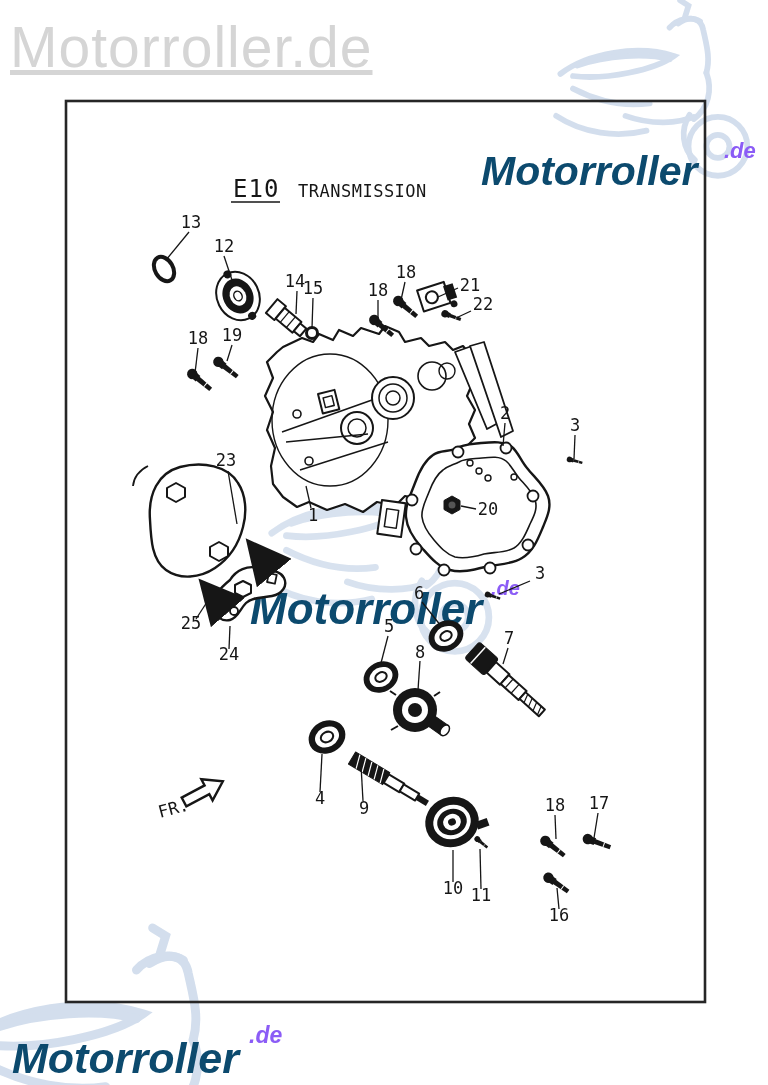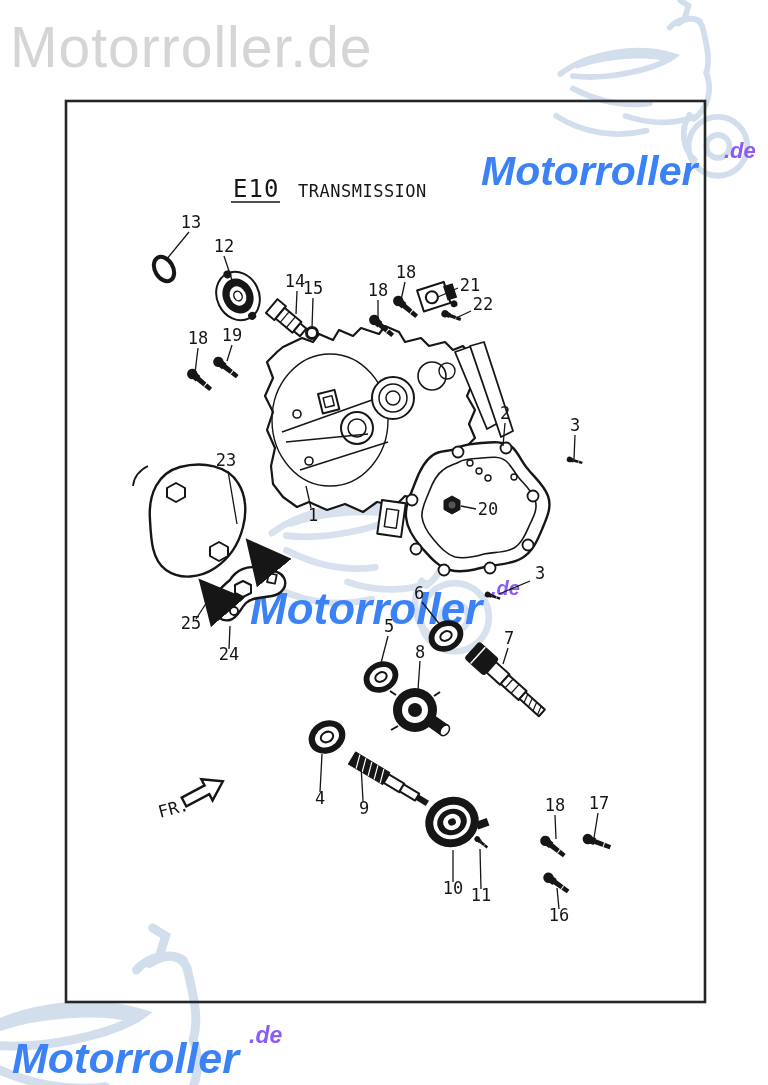--- a/index.html
+++ b/index.html
@@ -1,22 +1,22 @@
 <!DOCTYPE html>
 <html><head>
 <meta charset="utf-8">
 <style>
   html,body{margin:0;padding:0;background:#fff;}
   .page{position:relative;width:768px;height:1085px;overflow:hidden;background:#fff;
         font-family:"Liberation Sans",sans-serif;}
   .wm-layer{position:absolute;inset:0;z-index:1;}
   .art-layer{position:absolute;inset:0;z-index:2;}
   .wm-topleft{position:absolute;left:10px;top:14px;font-size:57px;letter-spacing:1px;
-              color:#d5d5d5;font-family:"Liberation Sans",sans-serif;white-space:nowrap;}
-  .wm-brand{position:absolute;color:#3b82f6;font-style:italic;font-weight:bold;
+              color:#d5d5d5;font-family:"Liberation Sans",sans-serif;white-space:nowrap;text-decoration:underline;}
+  .wm-brand{position:absolute;color:#0c4a6e;font-style:italic;font-weight:bold;
             font-family:"Liberation Sans",sans-serif;white-space:nowrap;}
   .wm-de{position:absolute;color:#8b5cf6;font-style:italic;font-weight:bold;
          font-family:"Liberation Sans",sans-serif;white-space:nowrap;}
   .wm-tr{left:481px;top:148px;font-size:41px;}
   .wm-tr-de{left:724px;top:138px;font-size:22px;}
   .wm-ct{left:250px;top:584px;font-size:44px;}
   .wm-ct-de{left:491px;top:577px;font-size:20px;}
   .wm-bl{left:12px;top:1034px;font-size:43px;}
   .wm-bl-de{left:249px;top:1022px;font-size:23px;}
   svg text.tech{font-family:"DejaVu Sans Mono","Liberation Mono",monospace;fill:#161616;}

